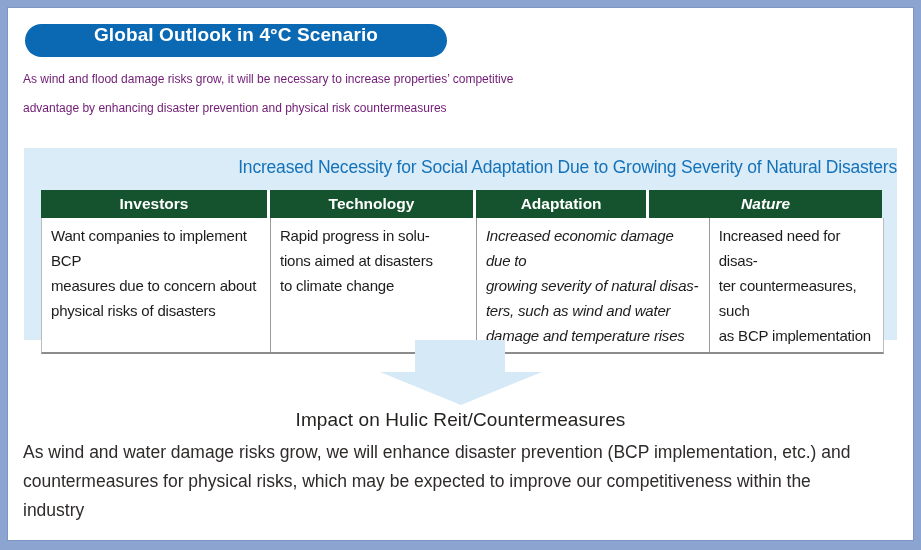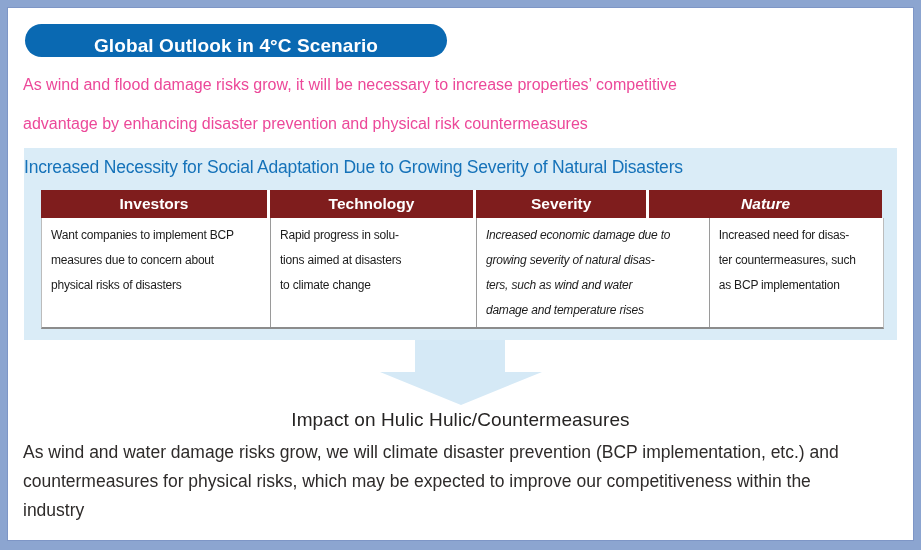--- a/index.html
+++ b/index.html
@@ -10,54 +10,54 @@
     overflow:hidden;
   }
   .page{
     position:absolute;left:8px;top:8px;width:905px;height:532px;
     background:#ffffff;
     outline:1px solid #7e96c6;
   }
   .banner-pill{
     position:absolute;left:17px;top:16px;width:422px;height:33px;
     background:#0a69b2;border-radius:17px;
-    display:flex;align-items:flex-end;justify-content:center;
+    display:flex;align-items:flex-start;justify-content:center;
     color:#ffffff;font-weight:bold;font-size:19px;letter-spacing:0.1px;
   }
   .intro-text{
     position:absolute;left:15px;top:57px;width:878px;
-    font-size:16px;line-height:39px;color:#ec4899;
+    font-size:12px;line-height:29px;color:#701a75;
     white-space:pre-line;
   }
   .panel{
     position:absolute;left:16px;top:140px;width:873px;height:192px;
     background:#daecf7;
   }
   .panel-title{
     position:absolute;left:0;top:9px;width:100%;
-    text-align:left;color:#1572b9;font-size:17.5px;letter-spacing:-0.2px;
+    text-align:right;color:#1572b9;font-size:17.5px;letter-spacing:-0.2px;
   }
   .table{
     position:absolute;left:17px;top:42px;width:841px;
   }
   .t-row{display:flex;width:841px;}
   .t-head-cell{
-    box-sizing:border-box;height:28px;background:#7f1d1d;
+    box-sizing:border-box;height:28px;background:#14532d;
     display:flex;align-items:center;justify-content:center;
     color:#ffffff;font-weight:bold;font-size:15.5px;
   }
   .t-head-cell:not(:last-child){border-right:3px solid #ffffff;}
   .t-body-row{
     border-bottom:2px solid #8c8c8c;
     border-left:1px solid #bcbcbc;border-right:1px solid #bcbcbc;
   }
   .t-body-cell{
     box-sizing:border-box;min-height:106px;background:#ffffff;
     padding:5px 7px 4px 9px;
-    font-size:12px;line-height:25px;color:#1c1c1c;
+    font-size:15px;line-height:25px;color:#1c1c1c;
     white-space:pre-line;letter-spacing:-0.2px;
   }
   .t-body-cell:not(:last-child){border-right:1px solid #9a9a9a;}
   .w1{width:238px;} .w2{width:214px;} .w3{width:180px;} .w4{width:242px;font-style:italic;}
   .arrow-svg{
     position:absolute;left:372px;top:332px;width:162px;height:65px;display:block;
   }
   .impact-heading{
     position:absolute;left:0;top:401px;width:100%;
     text-align:center;font-size:19px;color:#262423;letter-spacing:0.1px;
@@ -80,21 +80,21 @@
   <div class="intro-text">As wind and flood damage risks grow, it will be necessary to increase properties’ competitive
 advantage by enhancing disaster prevention and physical risk countermeasures</div>
 
   <div class="panel">
     <div class="panel-title">Increased Necessity for Social Adaptation Due to Growing Severity of Natural Disasters</div>
 
     <div class="table">
       <div class="t-row">
         <div class="t-head-cell w1">Investors</div>
         <div class="t-head-cell w2">Technology</div>
-        <div class="t-head-cell w3">Severity</div>
+        <div class="t-head-cell w3">Adaptation</div>
         <div class="t-head-cell w4">Nature</div>
       </div>
       <div class="t-row t-body-row">
         <div class="t-body-cell w1">Want companies to implement BCP
 measures due to concern about
 physical risks of disasters</div>
         <div class="t-body-cell w2">Rapid progress in solu-
 tions aimed at disasters
 to climate change</div>
         <div class="t-body-cell w4">Increased economic damage due to
@@ -105,19 +105,19 @@
 ter countermeasures, such
 as BCP implementation</div>
       </div>
     </div>
   </div>
 
   <svg class="arrow-svg" viewBox="0 0 162 65" aria-hidden="true">
     <polygon points="35,0 125,0 125,32 162,32 81,65 0,32 35,32" fill="#d5e9f6"></polygon>
   </svg>
 
-  <div class="impact-heading">Impact on Hulic Hulic/Countermeasures</div>
+  <div class="impact-heading">Impact on Hulic Reit/Countermeasures</div>
 
-  <div class="impact-text">As wind and water damage risks grow, we will climate disaster prevention (BCP implementation, etc.) and
+  <div class="impact-text">As wind and water damage risks grow, we will enhance disaster prevention (BCP implementation, etc.) and
 countermeasures for physical risks, which may be expected to improve our competitiveness within the
 industry</div>
 
 </div>
 
 </body></html>

